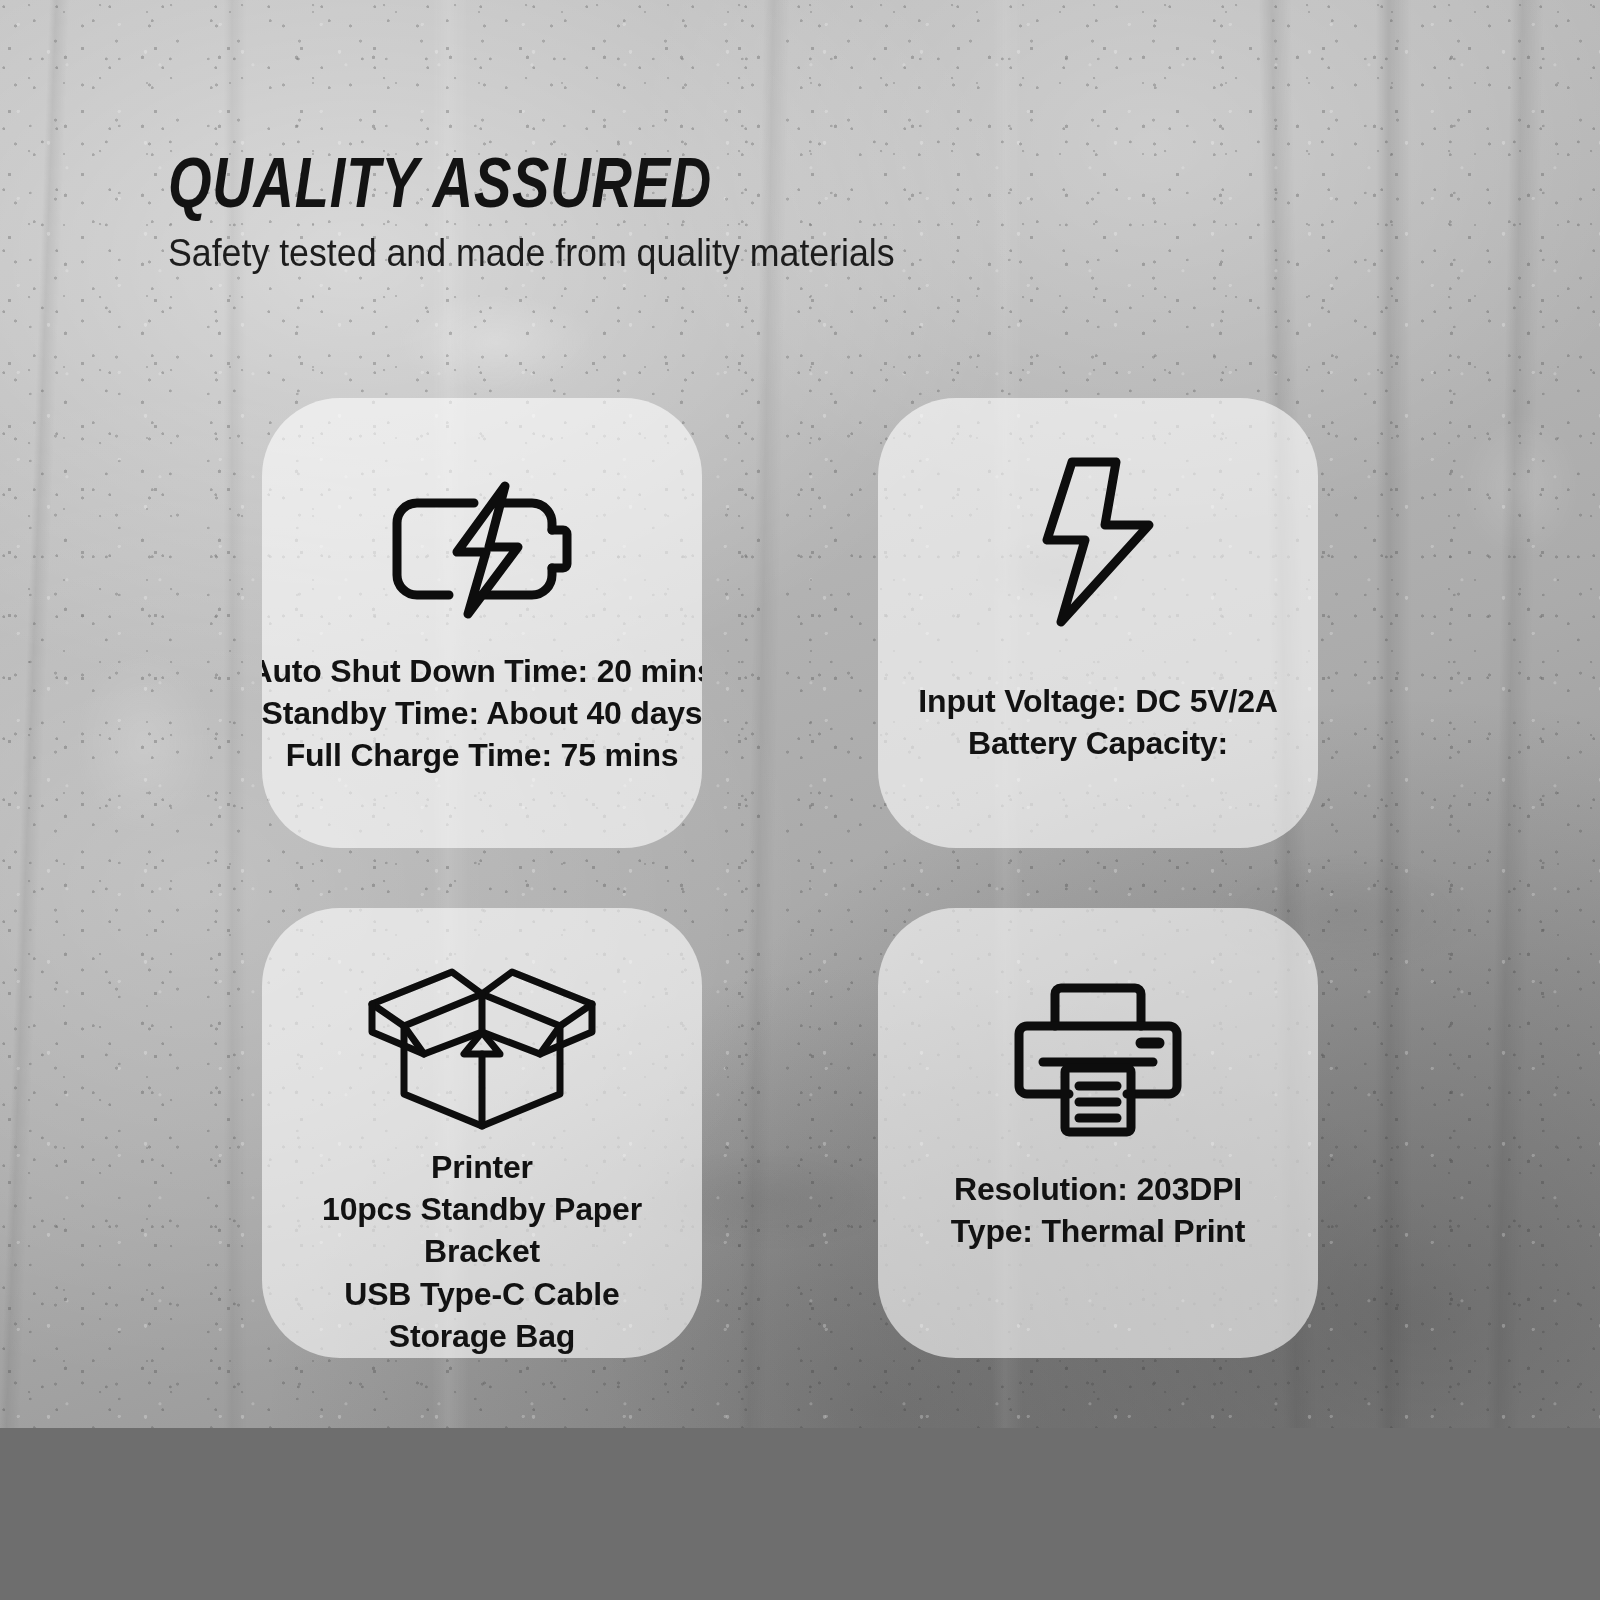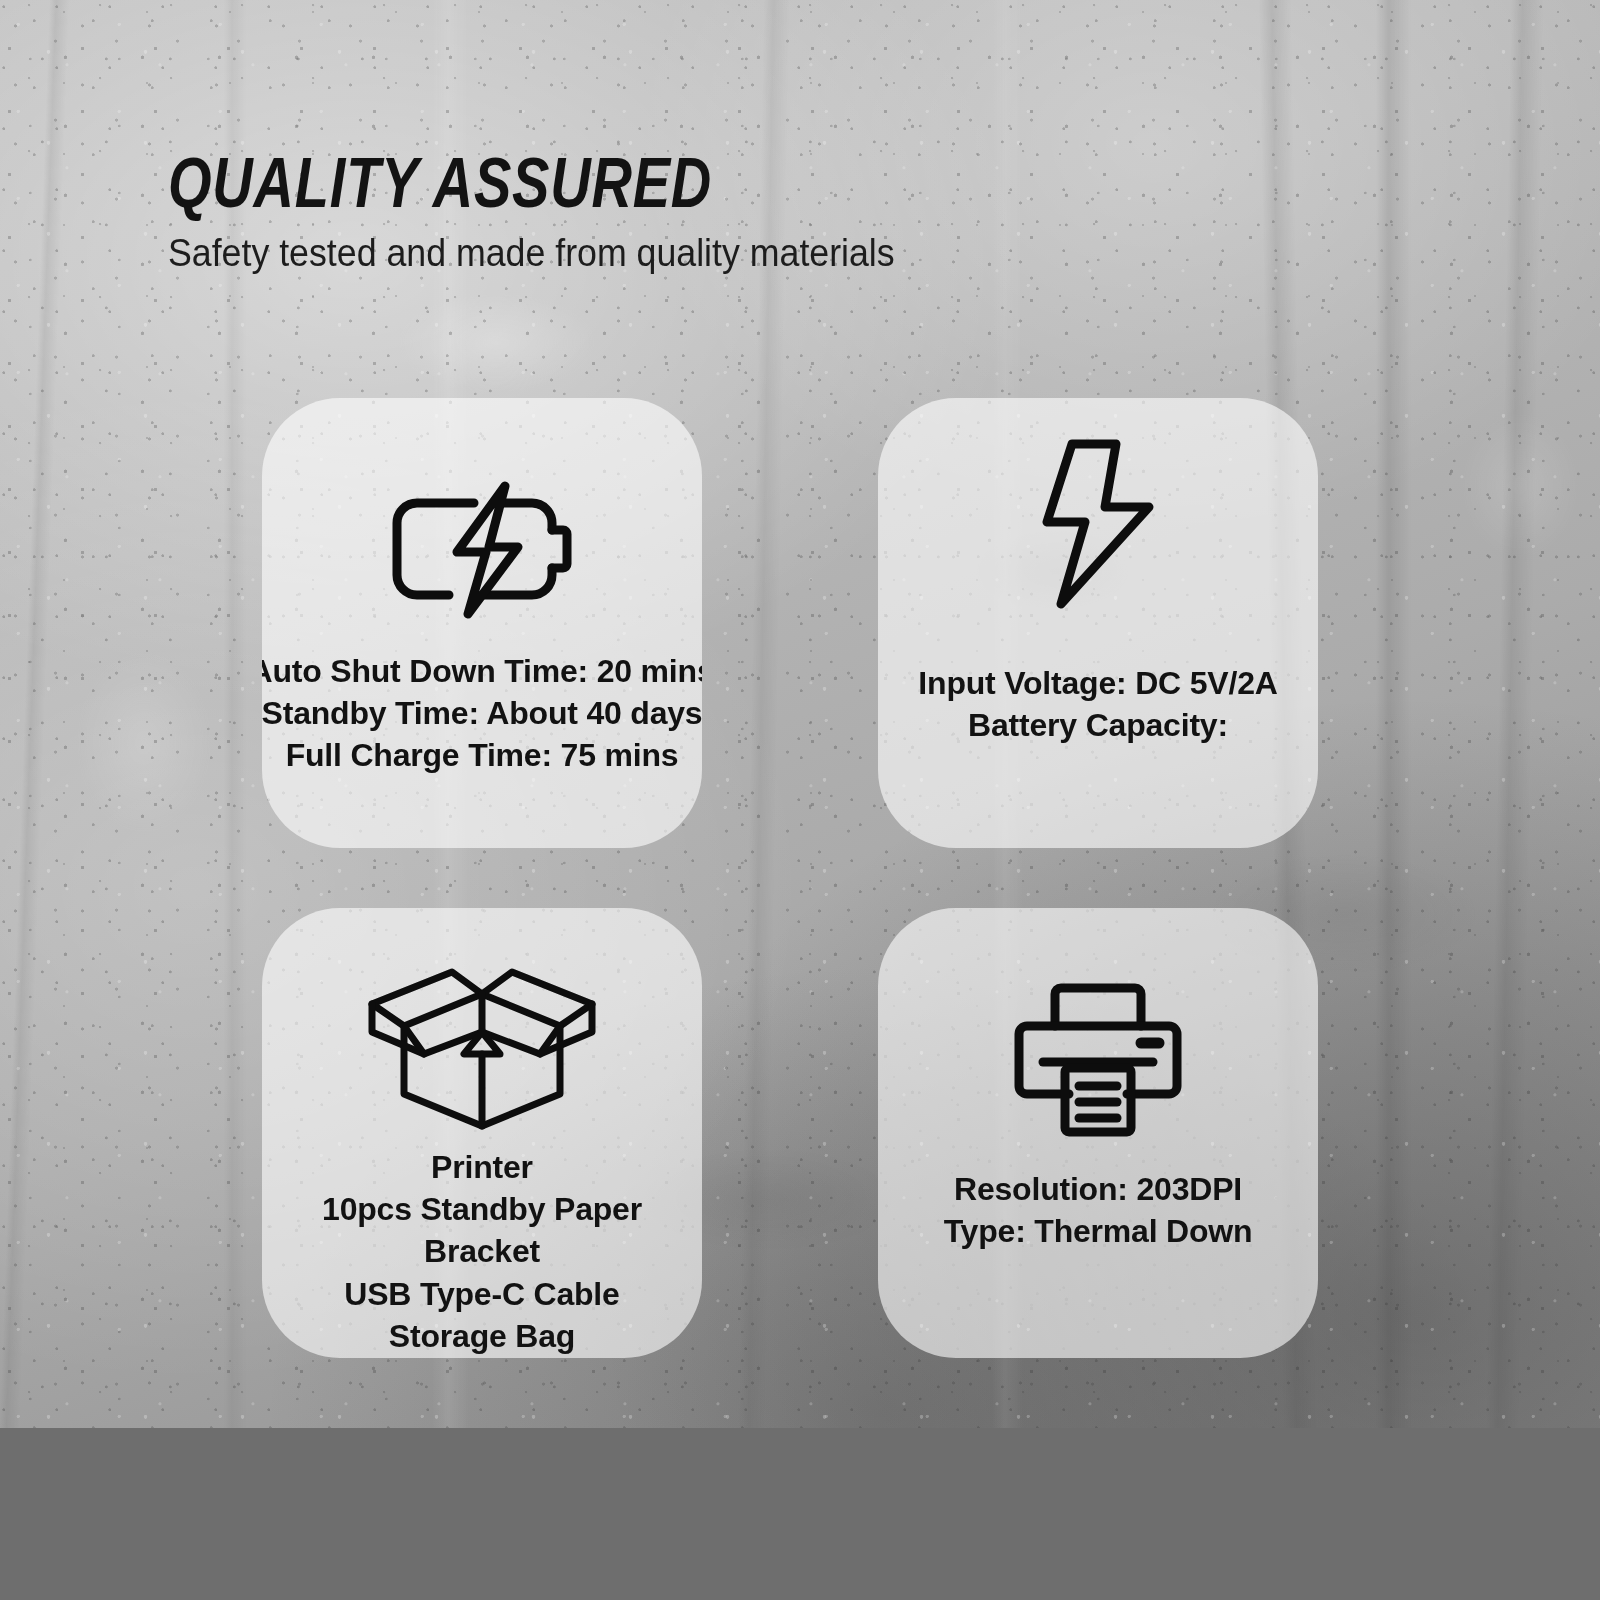--- a/index.html
+++ b/index.html
@@ -128,21 +128,21 @@
     border-radius: 78px;
     background: rgba(255,255,255,0.60);
     display: flex;
     flex-direction: column;
     align-items: center;
     justify-content: flex-start;
     box-sizing: border-box;
     overflow: hidden;
   }
   .card-1 { padding-top: 76px; }
-  .card-2 { padding-top: 36px; }
+  .card-2 { padding-top: 54px; }
   .card-3 { padding-top: 46px; }
   .card-4 { padding-top: 72px; }
 
   .card-icon {
     display: flex;
     align-items: center;
     justify-content: center;
   }
   .card-text {
     margin-top: 26px;
@@ -269,21 +269,21 @@
 
           <path d="M36 82 H146"></path>
           <path d="M62 88 H120 a4 4 0 0 1 4 4 V148 a4 4 0 0 1 -4 4 H62 a4 4 0 0 1 -4 -4 V92 a4 4 0 0 1 4 -4 Z"></path>
           <path d="M72 106 H110"></path>
           <path d="M72 122 H110"></path>
           <path d="M72 138 H110"></path>
         </svg>
       </div>
       <div class="card-text">
         <span class="line">Resolution: 203DPI</span>
-        <span class="line">Type: Thermal Down</span>
+        <span class="line">Type: Thermal Print</span>
       </div>
     </div>
 
   </div>
 
   <div class="logo">
     <svg class="logo-mark" viewBox="0 0 100 100">
       <defs>
         <linearGradient id="gearGrad" x1="0" y1="1" x2="1" y2="0">
           <stop offset="0%" stop-color="#f89b1c"></stop>

